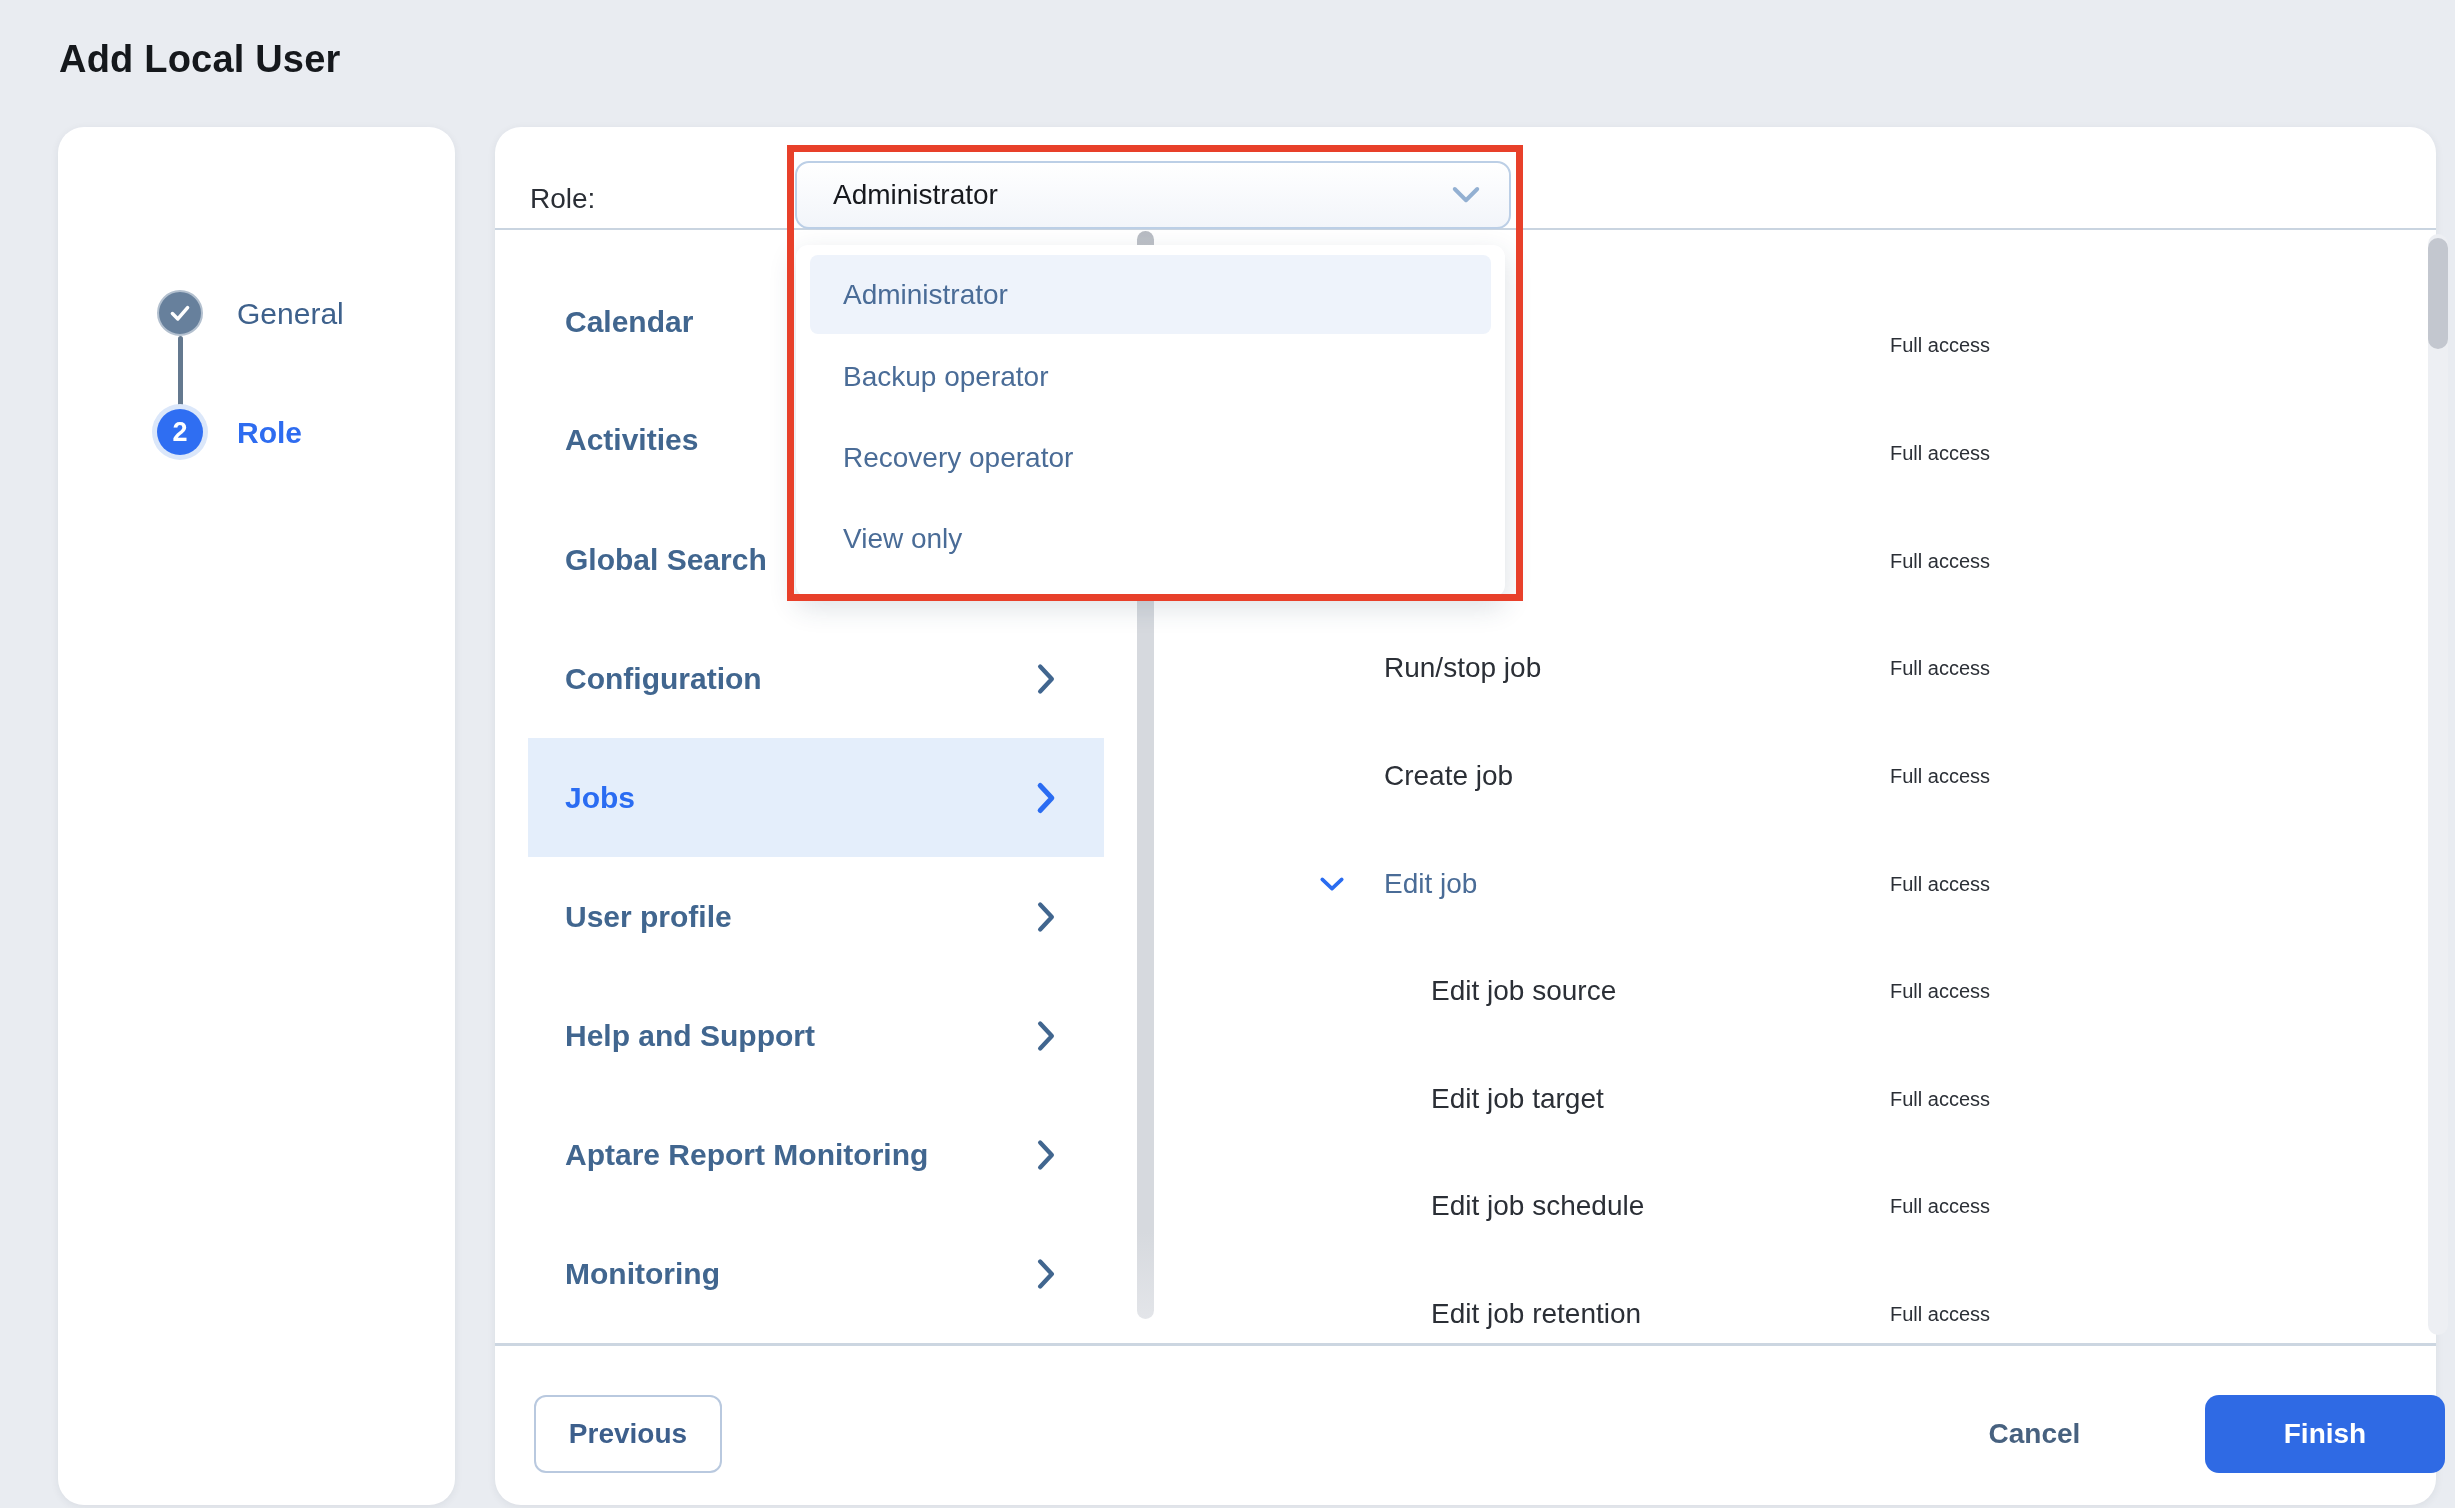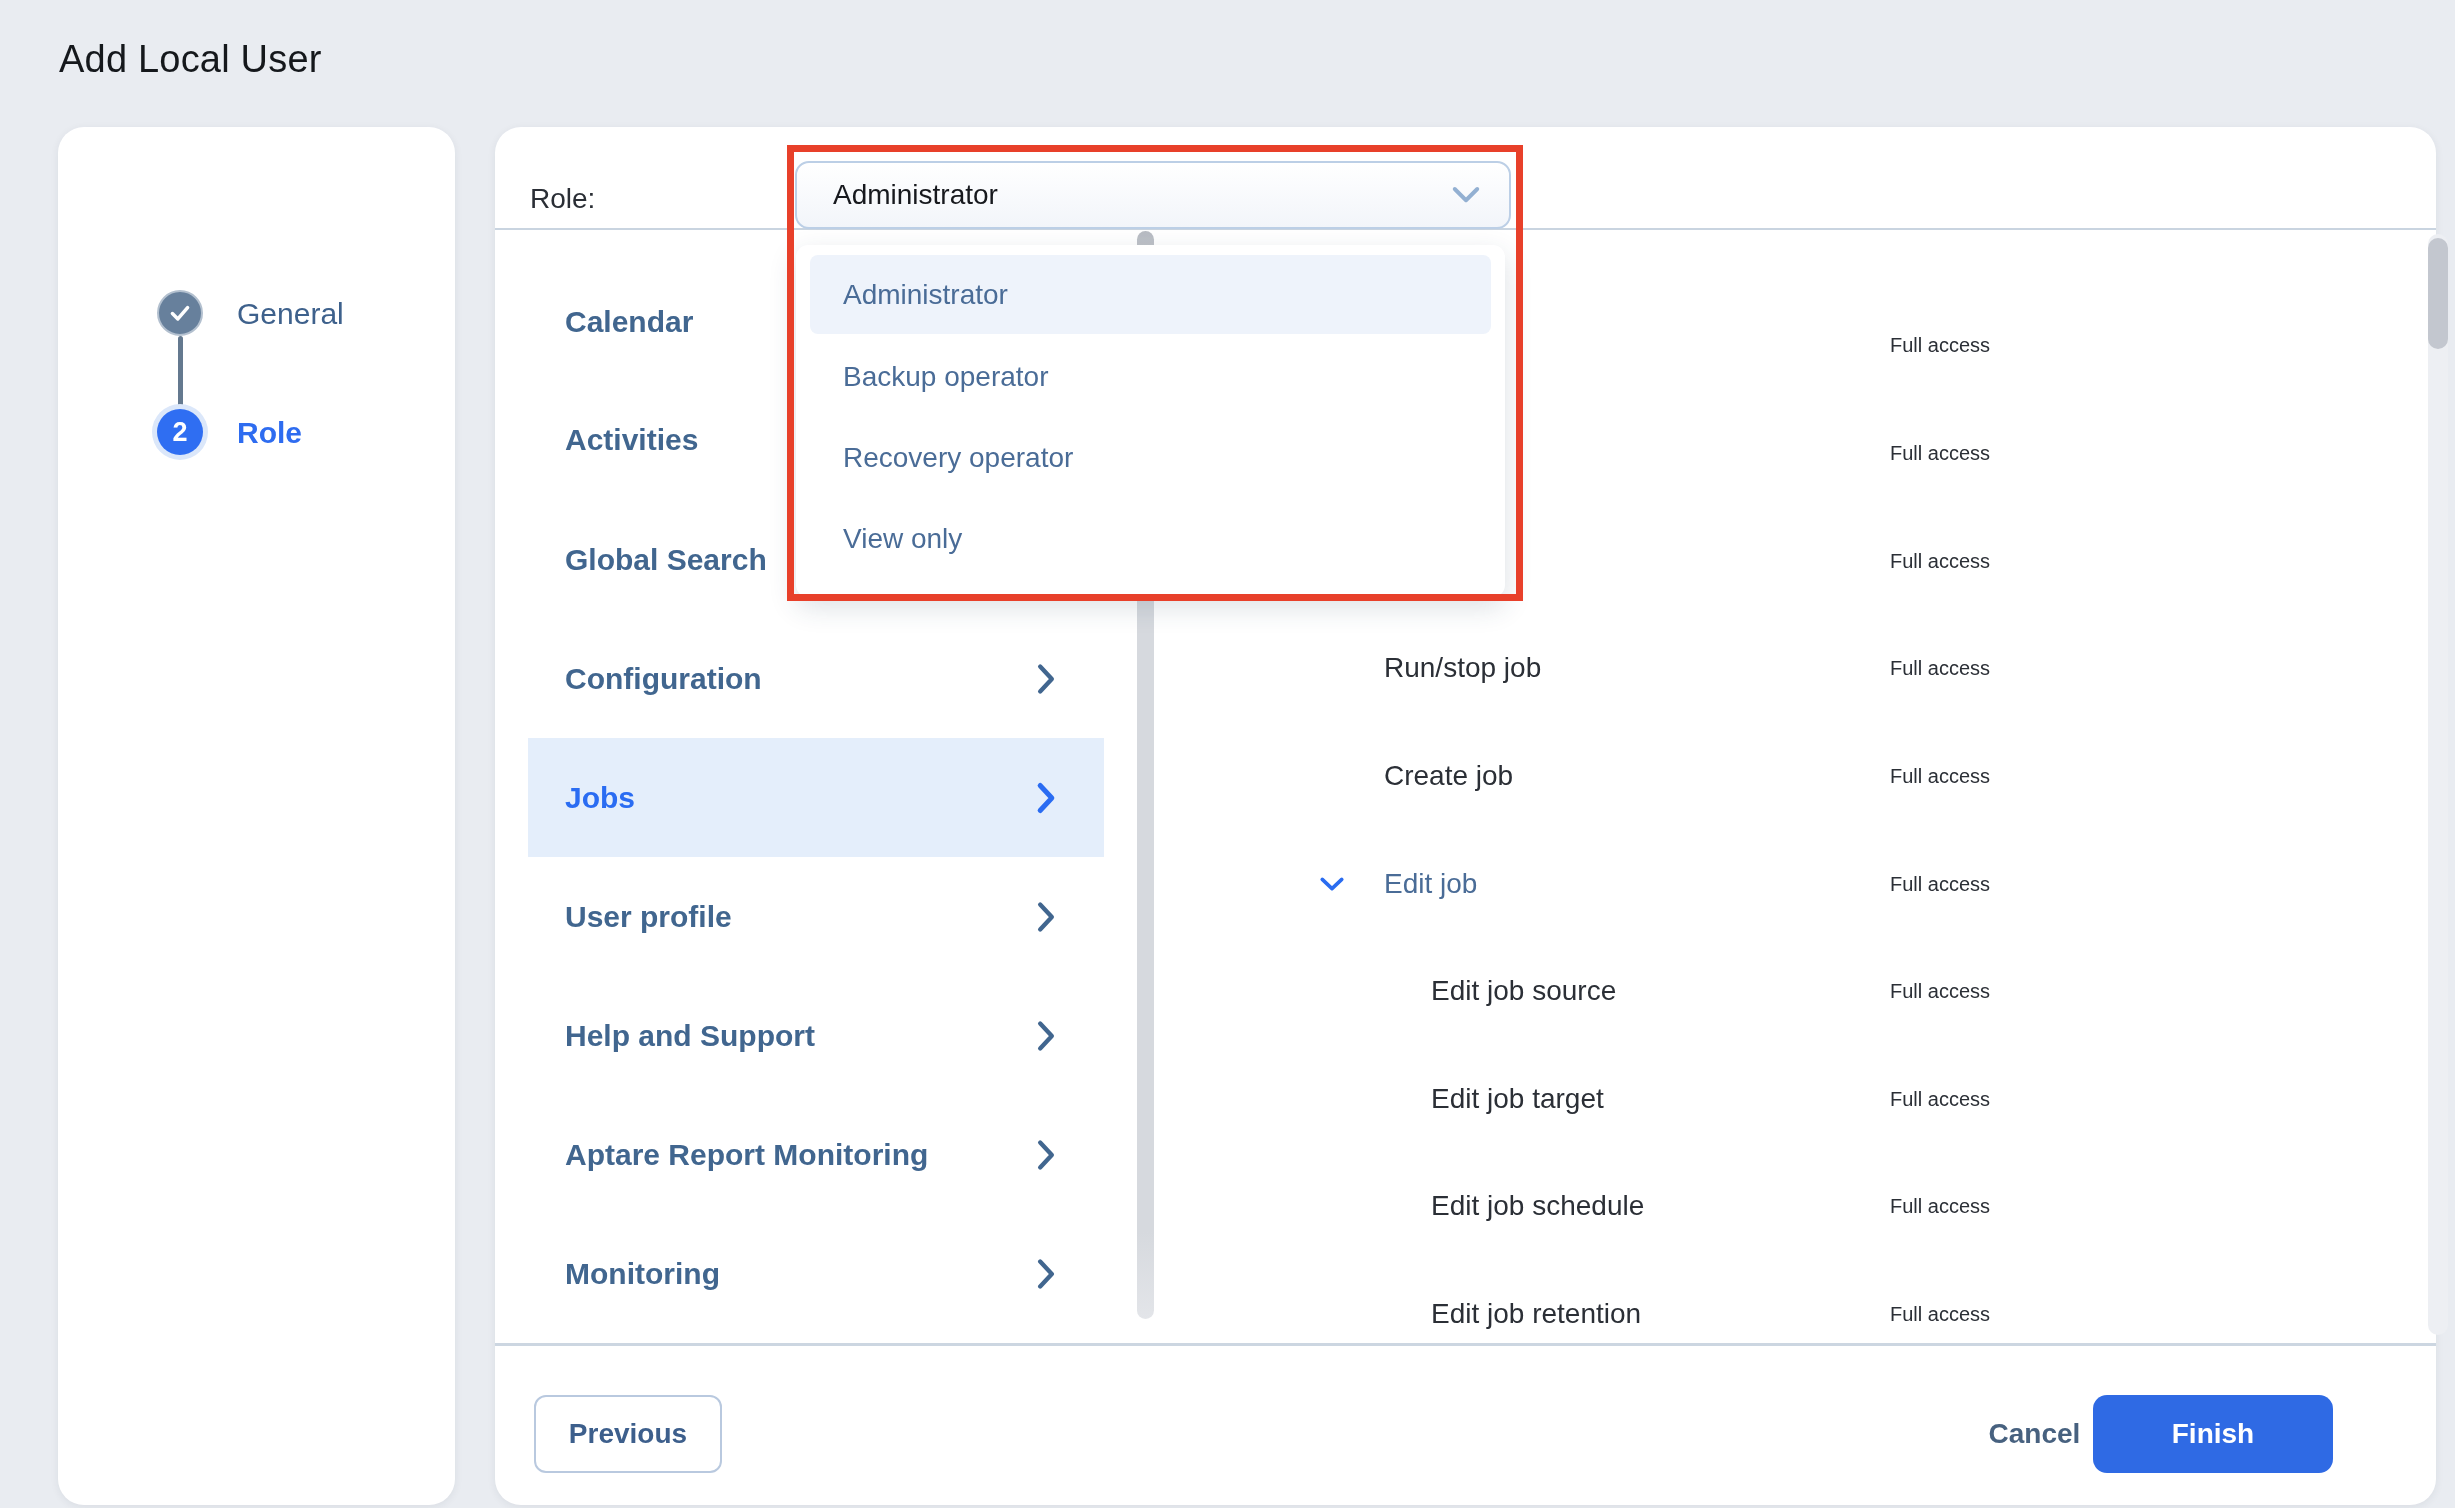--- a/index.html
+++ b/index.html
@@ -1,18 +1,18 @@
 <!DOCTYPE html>
 <html><head>
 <meta charset="utf-8">
 <style>
   html,body{margin:0;padding:0;background:#e9ecf1;font-family:"Liberation Sans","DejaVu Sans",sans-serif;}
   .canvas{position:relative;width:2455px;height:1509px;background:#e9ecf1;overflow:hidden;}
 
-  .page-title{position:absolute;left:59px;top:38px;font-size:38px;font-weight:400;color:#15181c;letter-spacing:0.2px;}
+  .page-title{position:absolute;left:59px;top:38px;font-size:38px;font-weight:700;color:#15181c;letter-spacing:0.2px;}
 
   .card{position:absolute;background:#fff;border-radius:26px;box-shadow:0 2px 8px rgba(30,40,60,.07);}
   .left-card{left:58px;top:127px;width:397px;height:1378px;}
   .main-card{left:495px;top:127px;width:1941px;height:1378px;}
 
   
   .step-circle{position:absolute;width:46px;height:46px;border-radius:50%;display:flex;align-items:center;justify-content:center;box-sizing:border-box;}
   .step-done{left:99px;top:163px;background:#67809c;border:2px solid #b3c0cf;}
   .step-current{left:99px;top:282px;background:#2f6ef2;box-shadow:0 0 0 5px #dbe7fa;color:#fff;font-size:27px;font-weight:700;}
   .step-connector{position:absolute;left:120px;top:209px;width:5px;height:73px;background:#64798f;border-radius:3px;}
@@ -58,21 +58,21 @@
   .perm-row.indent .lbl{left:283px;}
   .perm-row.parent .lbl{color:#4a6c97;}
   .perm-row .access{position:absolute;left:742px;top:50%;transform:translateY(-50%);font-size:20px;color:#2b2f36;}
   .perm-row .chev-down{position:absolute;left:171px;top:50%;transform:translateY(-50%);color:#2a6cf0;display:flex;}
 
   
   .footer-divider{position:absolute;left:0;right:0;top:1216px;height:3px;background:#ccd6e1;}
   .btn{position:absolute;top:1268px;height:78px;box-sizing:border-box;display:flex;align-items:center;justify-content:center;font-size:28px;font-weight:700;border-radius:12px;cursor:pointer;}
   .btn-previous{left:39px;width:188px;background:#fff;border:2px solid #b9c9df;color:#3d5f8c;}
   .btn-cancel{left:1465px;width:149px;color:#47617f;}
-  .btn-finish{left:1598px;width:240px;background:#2f6ae4;color:#fff;border-radius:14px;}
+  .btn-finish{left:1710px;width:240px;background:#2f6ae4;color:#fff;border-radius:14px;}
 </style>
 </head>
 <body>
 
 <div class="canvas">
 
   <div class="page-title">Add Local User</div>
 
   <div class="card left-card">
     <div class="step-circle step-done">

